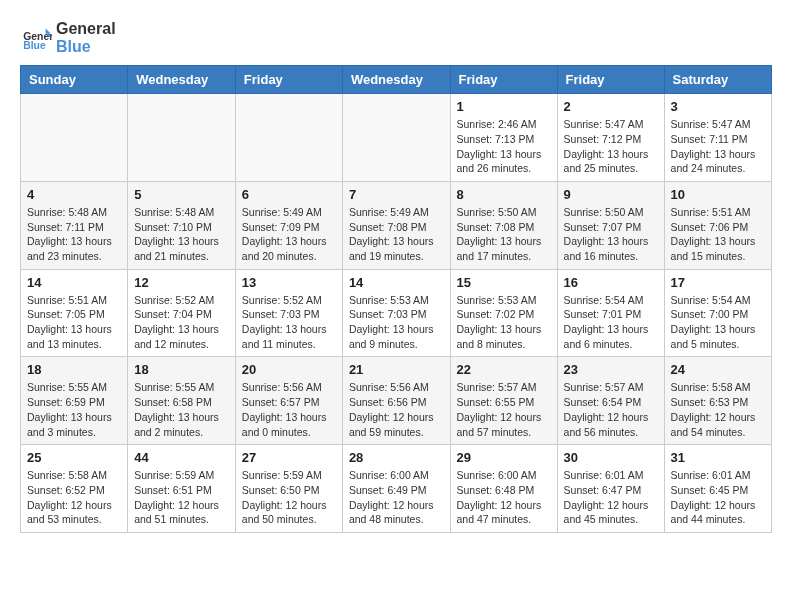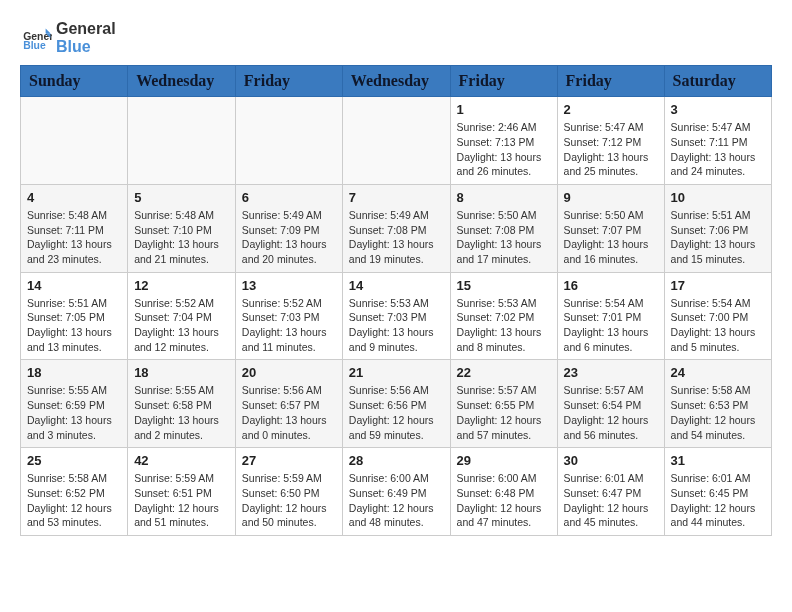--- a/index.html
+++ b/index.html
@@ -36,27 +36,26 @@
     .location {
       font-size: 15px;
       color: #555;
     }
     .calendar {
       width: 100%;
       border-collapse: collapse;
     }
     .calendar th {
       background: #3a7abf;
-      color: #0f172a;
+      color: #ffffff;
       text-align: left;
       padding: 6px 8px;
-      font-size: 16px;
+      font-size: 13px;
       font-weight: bold;
       border: 1px solid #2d6aad;
-      font-family: Liberation Serif, serif;
     }
     .calendar td {
       border: 1px solid #ccc;
       vertical-align: top;
       padding: 5px 6px;
       width: 108px;
       min-height: 80px;
       font-size: 11px;
       color: #333;
       background: #fff;
@@ -297,21 +296,21 @@
       </tr>
       <tr>
         <td>
           <div class="day-num">25</div>
           <div class="day-info" style="white-space: pre-line;">Sunrise: 5:58 AM
 Sunset: 6:52 PM
 Daylight: 12 hours
 and 53 minutes.</div>
         </td>
         <td>
-          <div class="day-num">42</div>
+          <div class="day-num">44</div>
           <div class="day-info" style="white-space: pre-line;">Sunrise: 5:59 AM
 Sunset: 6:51 PM
 Daylight: 12 hours
 and 51 minutes.</div>
         </td>
         <td>
           <div class="day-num">27</div>
           <div class="day-info" style="white-space: pre-line;">Sunrise: 5:59 AM
 Sunset: 6:50 PM
 Daylight: 12 hours

